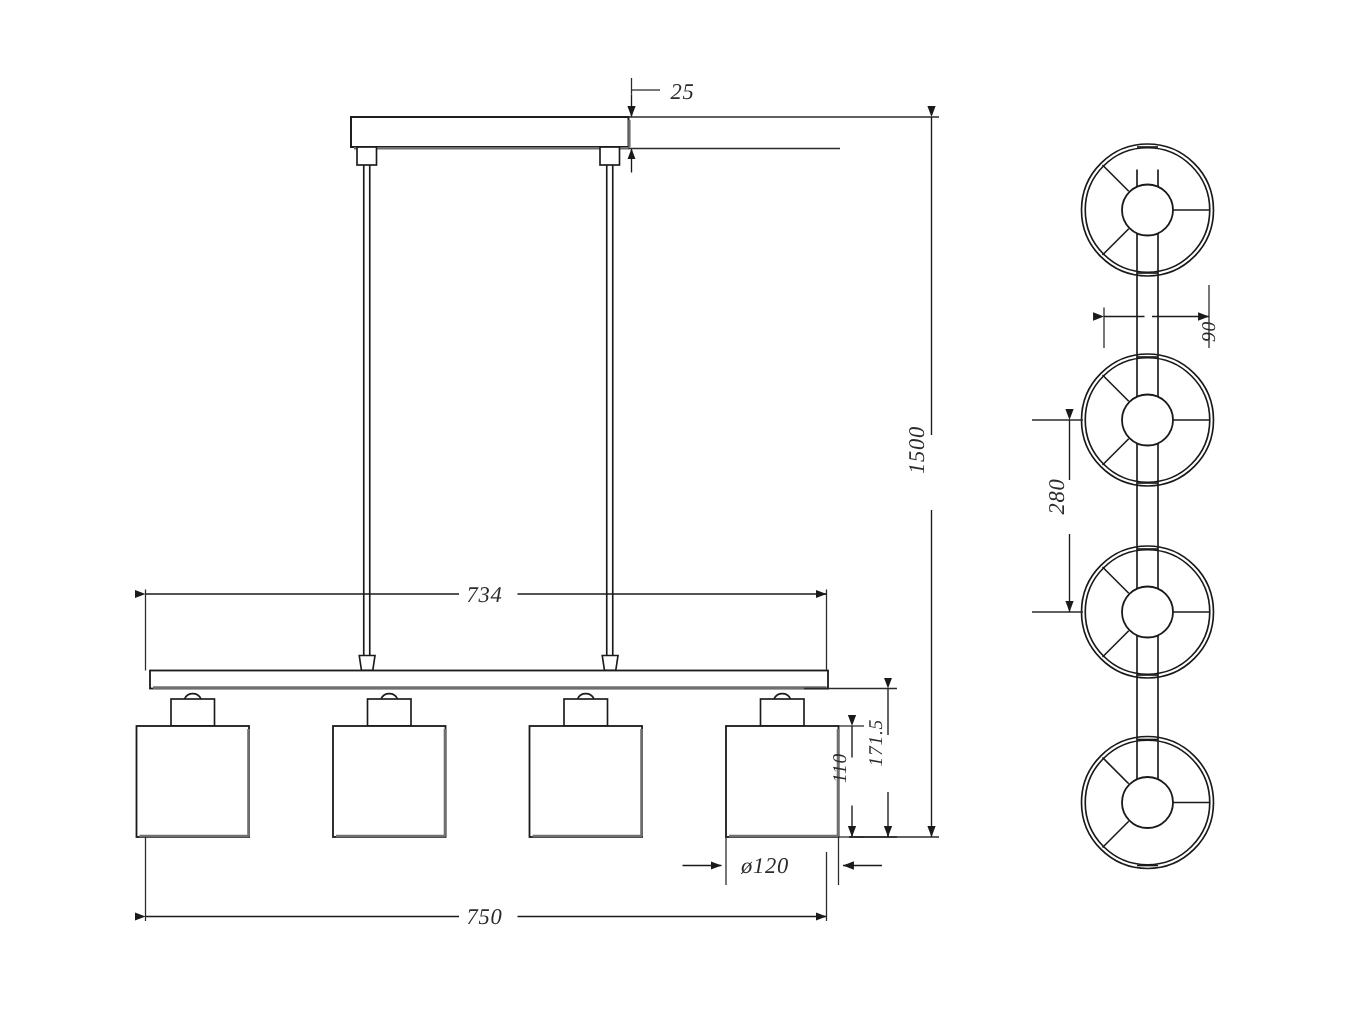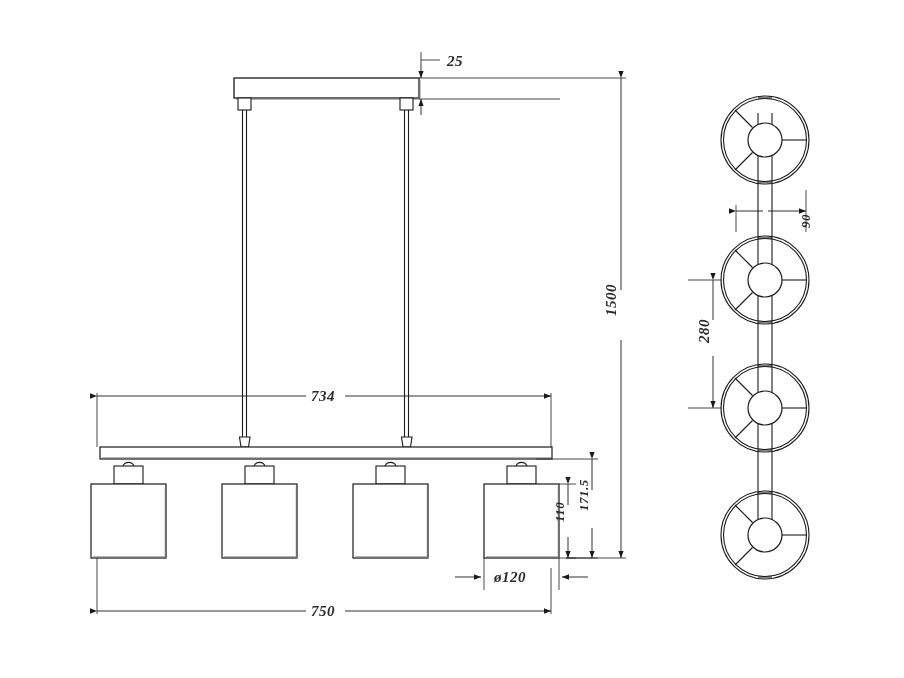--- a/index.html
+++ b/index.html
@@ -2,21 +2,20 @@
 <html><head>
 <meta charset="utf-8">
 <style>
   html,body{margin:0;padding:0;background:#ffffff;}
   body{font-family:"Liberation Serif", serif;}
   #sheet{
     position:relative;
     width:904px;height:678px;
     background:#ffffff;
     overflow:hidden;
-    font-weight:bold;
   }
   #sheet svg{position:absolute;left:0;top:0;}
   .dimtext{
     font-family:"Liberation Serif", serif;
     font-style:italic;
     font-size:15px;
     fill:#2b2b2b;
     letter-spacing:0.5px;
   }
   .dimtext.small{font-size:13px;}

